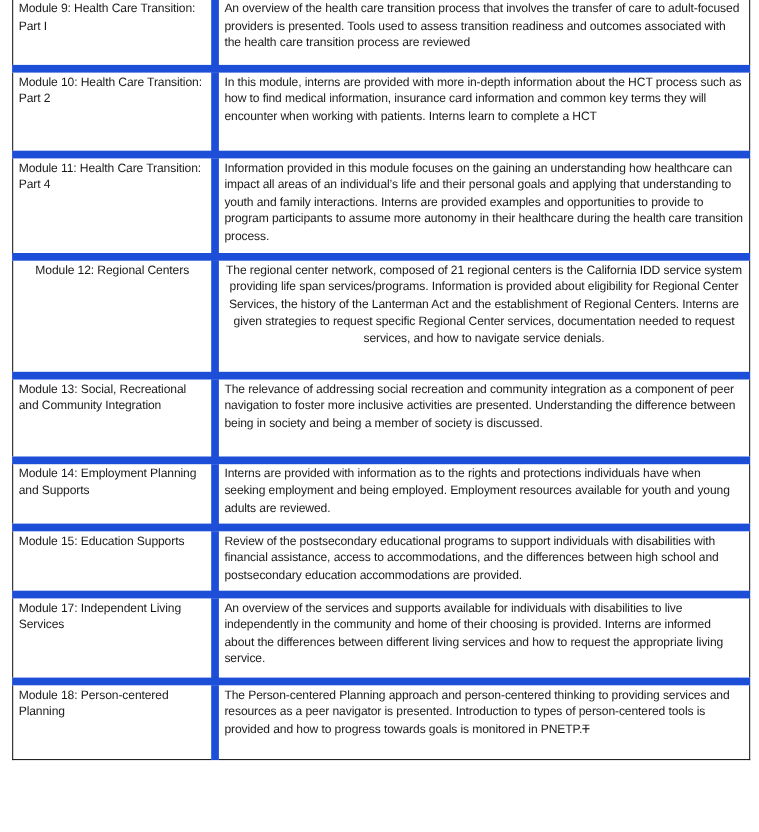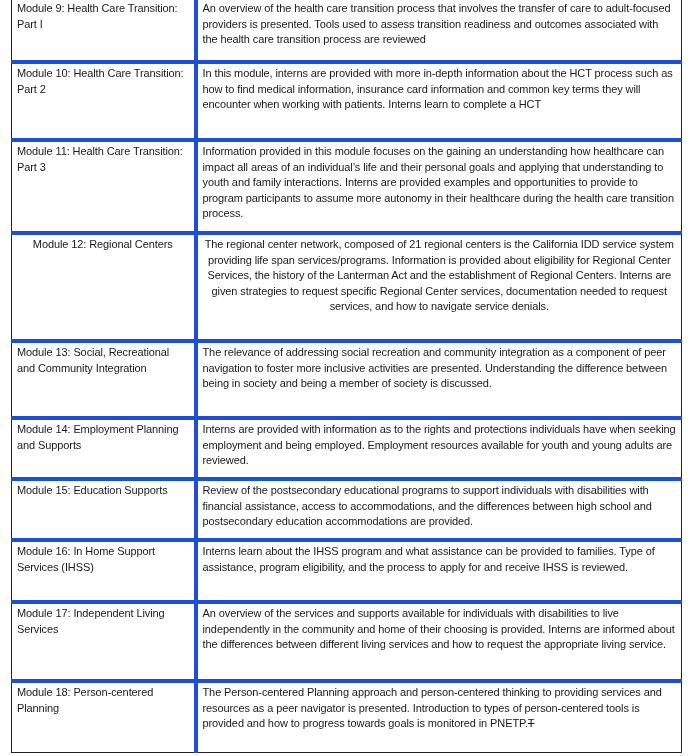--- a/index.html
+++ b/index.html
@@ -19,21 +19,21 @@
       position: absolute;
       left: 11px;
       top: -1px;
       width: 670px;
       border-collapse: collapse;
       table-layout: fixed;
       font-size: 11px;
       line-height: 15.6px;
     }
     .module-table td {
-      border: 4px solid #1d4ed8;
+      border: 7px solid #1d4ed8;
       vertical-align: top;
       padding: 2px 5px 0 5px;
       overflow: hidden;
     }
     .module-table tr:first-child td { border-top: none; }
     .module-table tr:last-child td { border-bottom: 1.5px solid #222; }
     .module-table td:first-child { border-left: 1.5px solid #222; }
     .module-table td:last-child { border-right: 1.5px solid #222; }
     col.c-name { width: 184px; }
     col.c-desc { width: 486px; }
@@ -63,43 +63,39 @@
   <tbody>
     <tr class="r0">
       <td class="cell-name">Module 9: Health Care Transition: Part I</td>
       <td class="cell-desc">An overview of the health care transition process that involves the transfer of care to adult-focused providers is presented. Tools used to assess transition readiness and outcomes associated with the health care transition process are reviewed</td>
     </tr>
     <tr class="r1">
       <td class="cell-name">Module 10: Health Care Transition: Part 2</td>
       <td class="cell-desc">In this module, interns are provided with more in-depth information about the HCT process such as how to find medical information, insurance card information and common key terms they will encounter when working with patients. Interns learn to complete a HCT</td>
     </tr>
     <tr class="r2">
-      <td class="cell-name">Module 11: Health Care Transition: Part 3</td>
+      <td class="cell-name">Module 11: Health Care Transition: Part 4</td>
       <td class="cell-desc">Information provided in this module focuses on the gaining an understanding how healthcare can impact all areas of an individual’s life and their personal goals and applying that understanding to youth and family interactions. Interns are provided examples and opportunities to provide to program participants to assume more autonomy in their healthcare during the health care transition process.</td>
     </tr>
     <tr class="r3">
       <td class="cell-name">Module 12: Regional Centers</td>
       <td class="cell-desc">The regional center network, composed of 21 regional centers is the California IDD service system providing life span services/programs. Information is provided about eligibility for Regional Center Services, the history of the Lanterman Act and the establishment of Regional Centers. Interns are given strategies to request specific Regional Center services, documentation needed to request services, and how to navigate service denials.</td>
     </tr>
     <tr class="r4">
       <td class="cell-name">Module 13: Social, Recreational and Community Integration</td>
       <td class="cell-desc">The relevance of addressing social recreation and community integration as a component of peer navigation to foster more inclusive activities are presented. Understanding the difference between being in society and being a member of society is discussed.</td>
     </tr>
     <tr class="r5">
       <td class="cell-name">Module 14: Employment Planning and Supports</td>
       <td class="cell-desc">Interns are provided with information as to the rights and protections individuals have when seeking employment and being employed. Employment resources available for youth and young adults are reviewed.</td>
     </tr>
     <tr class="r6">
       <td class="cell-name">Module 15: Education Supports</td>
       <td class="cell-desc">Review of the postsecondary educational programs to support individuals with disabilities with financial assistance, access to accommodations, and the differences between high school and postsecondary education accommodations are provided.</td>
     </tr>
-    <tr class="r7">
-      <td class="cell-name">Module 16: In Home Support Services (IHSS)</td>
-      <td class="cell-desc">Interns learn about the IHSS program and what assistance can be provided to families. Type of assistance, program eligibility, and the process to apply for and receive IHSS is reviewed.</td>
-    </tr>
     <tr class="r8">
       <td class="cell-name">Module 17: Independent Living Services</td>
       <td class="cell-desc">An overview of the services and supports available for individuals with disabilities to live independently in the community and home of their choosing is provided. Interns are informed about the differences between different living services and how to request the appropriate living service.</td>
     </tr>
     <tr class="r9">
       <td class="cell-name">Module 18: Person-centered Planning</td>
       <td class="cell-desc"><span>The Person-centered Planning approach and person-centered thinking to providing services and resources as a peer navigator is presented. Introduction to types of person-centered tools is provided and how to progress towards goals is monitored in PNETP.</span><span class="strike-mark">T</span></td>
     </tr>
   </tbody>
 </table>

